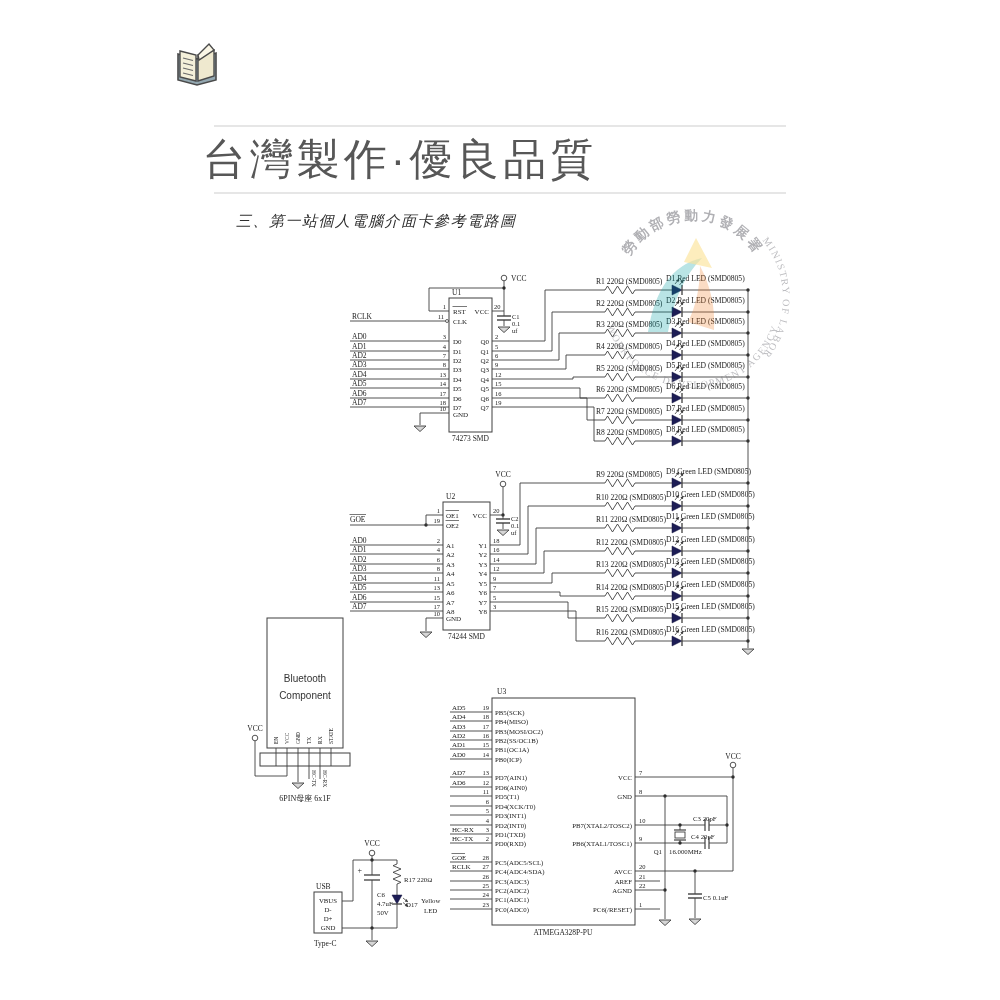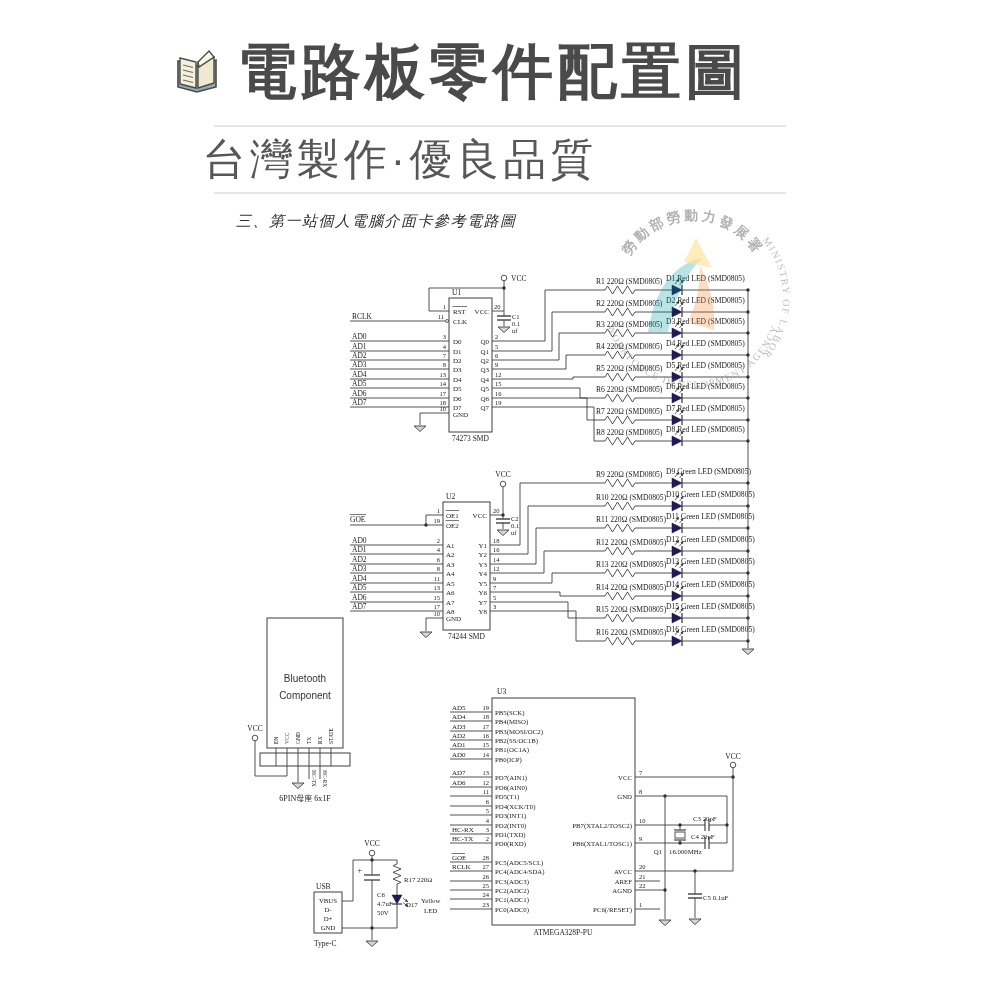--- a/index.html
+++ b/index.html
@@ -25,21 +25,20 @@
         <path d="M5 14 L24 19 L43 13 L43 40 L24 45 L5 40 Z" fill="#93a7b0" stroke="#4a4a4a" stroke-width="1.6"></path>
         <path d="M7 11 L23 15 L23 41 L7 37 Z" fill="#f4f0da" stroke="#4a4a4a" stroke-width="1.4"></path>
         <path d="M25 15 L41 10 L41 36 L25 41 Z" fill="#efe9cf" stroke="#4a4a4a" stroke-width="1.4"></path>
         <path d="M25 15 L36 4 L41 10 L26 20 Z" fill="#faf6e6" stroke="#4a4a4a" stroke-width="1.4"></path>
         <line x1="10" y1="18" x2="20" y2="20.5" stroke="#6a6a6a" stroke-width="1.1"></line>
         <line x1="10" y1="23" x2="20" y2="25.5" stroke="#6a6a6a" stroke-width="1.1"></line>
         <line x1="10" y1="28" x2="20" y2="30.5" stroke="#6a6a6a" stroke-width="1.1"></line>
         <line x1="10" y1="33" x2="20" y2="35.5" stroke="#6a6a6a" stroke-width="1.1"></line>
       </svg>
     </span>
-    <h1 class="main-title">電路板零件配置圖</h1>
   </div>
   <div class="hr hr1"></div>
   <div class="subtitle">台灣製作·優良品質</div>
   <div class="hr hr2"></div>
   <div class="section-heading">三、第一站個人電腦介面卡參考電路圖</div>
   <svg id="schem" class="schem" width="1000" height="1000" viewBox="0 0 1000 1000" style="font-family:&quot;Liberation Serif&quot;,&quot;DejaVu Serif&quot;,serif">
       <g>
         <rect x="449" y="298" width="43" height="134" fill="none" stroke="#3f3f3f" stroke-width="1"></rect>
         <text x="452" y="295" font-size="7.5" text-anchor="start" fill="#1c1c1c">U1</text>
         <text x="470.5" y="441" font-size="7.5" text-anchor="middle" fill="#1c1c1c">74273 SMD</text>

